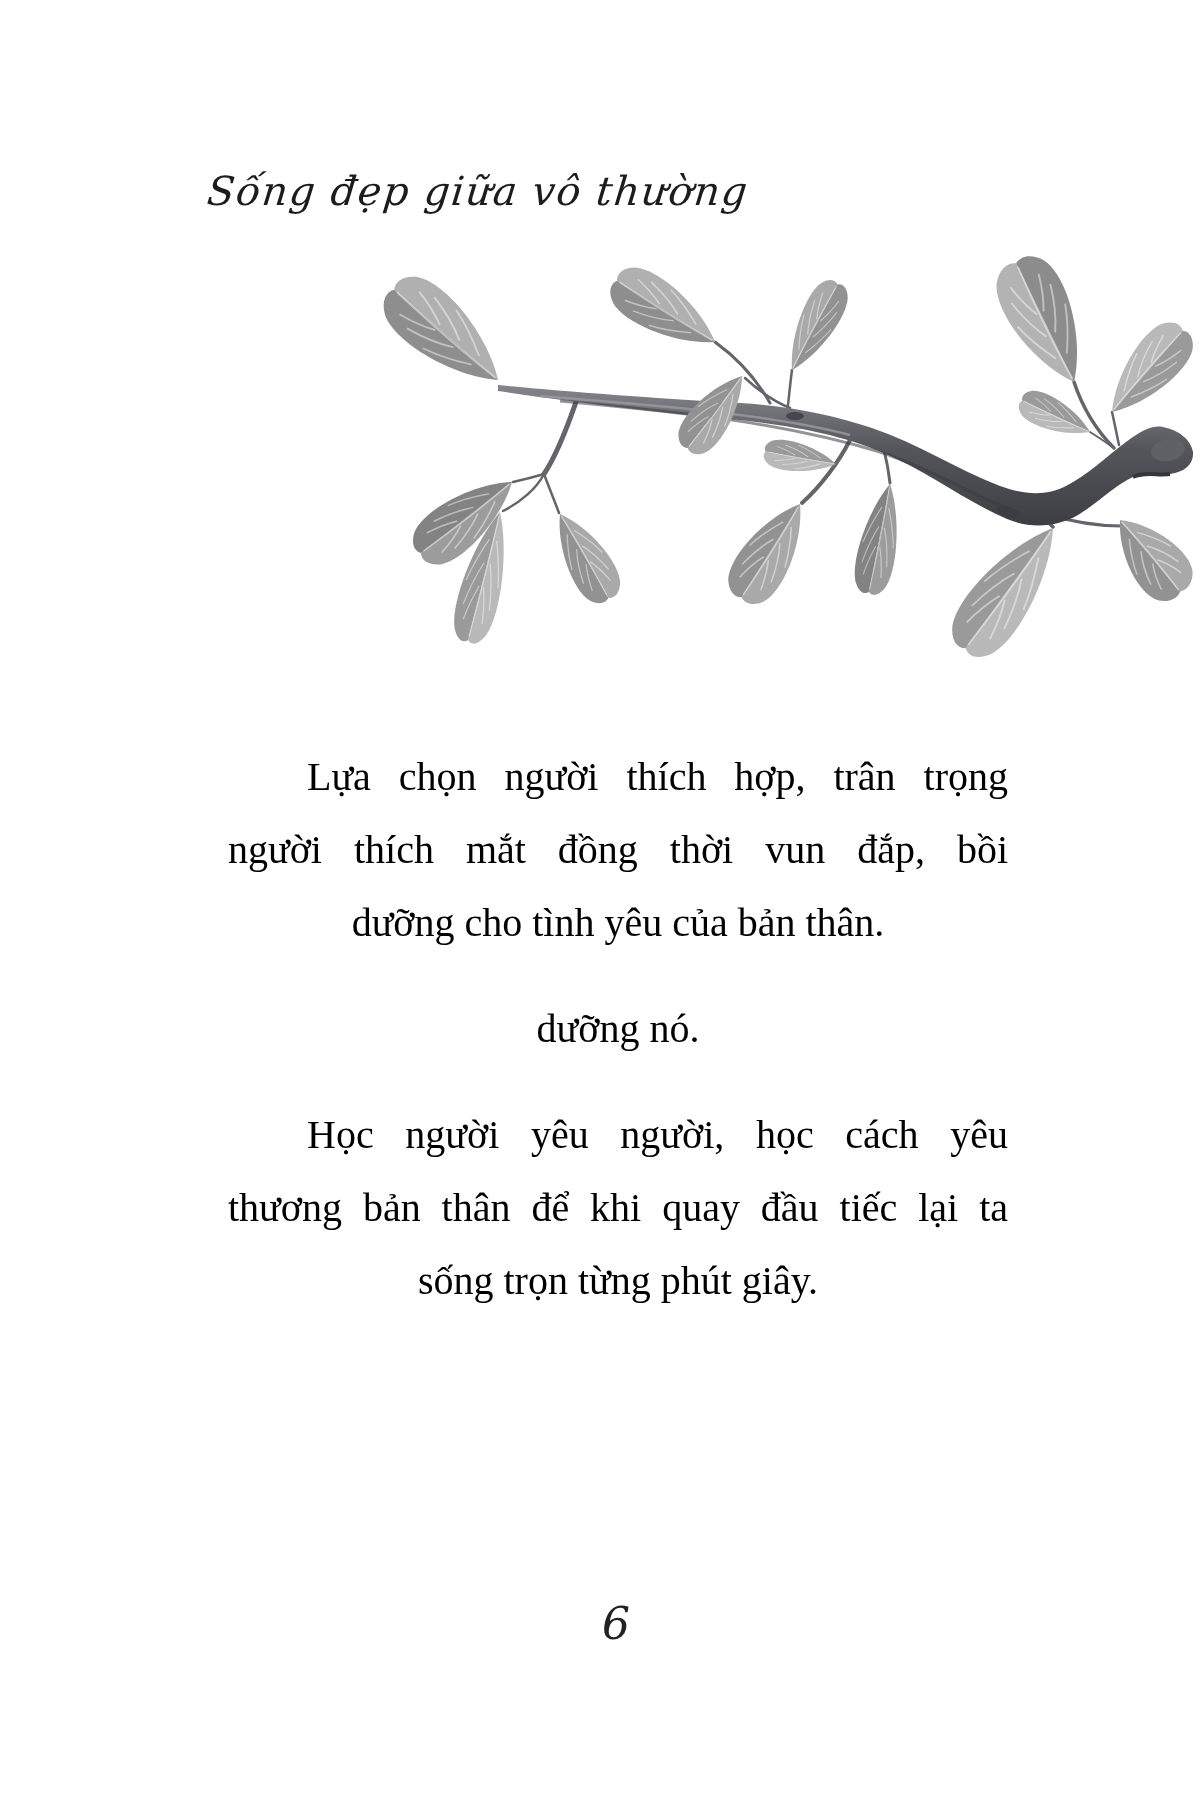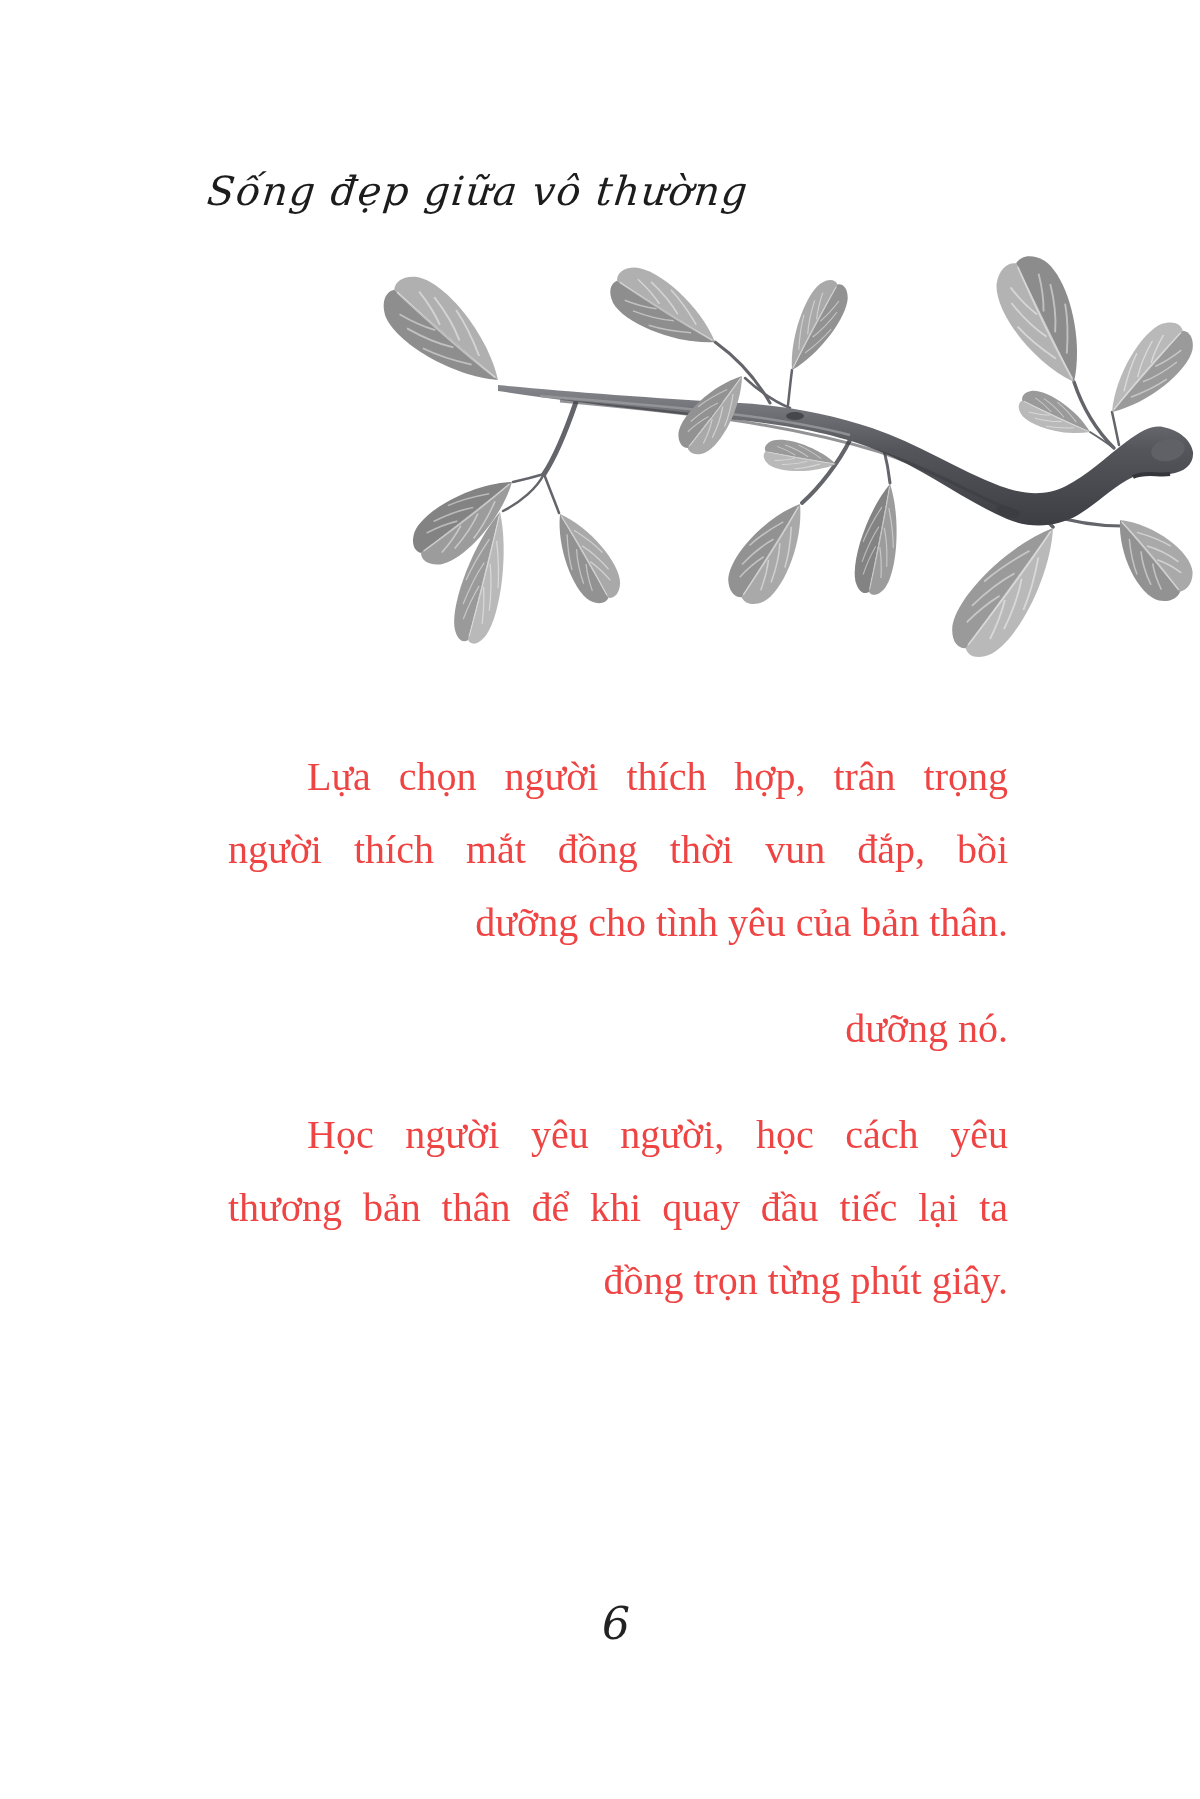--- a/index.html
+++ b/index.html
@@ -36,26 +36,26 @@
   .lf-c{--u:#a9a9a9;--l:#929292;}
   .lf-d{--u:#9c9c9c;--l:#838383;}
   .lf-e{--u:#b9b9b9;--l:#9a9a9a;}
   
   .body-text{
     position:absolute;
     left:228px;top:740px;
     width:780px;
     font-size:40px;
     line-height:73px;
-    color:#ef4444;
+    color:#000000;
   }
   .para{margin:0 0 33px 0;}
   .line{white-space:normal;}
   .line.just{text-align:justify;text-align-last:justify;}
-  .line.last{text-align:right;}
+  .line.last{text-align:center;}
   .line.indent{padding-left:79px;}
   
   .page-number{
     position:absolute;
     left:616px;top:1598px;
     transform:translateX(-50%);
     font-family:"DejaVu Serif", serif;
     font-style:italic;
     font-size:44px;
     color:#222;
@@ -156,19 +156,19 @@
       <div class="line just indent">Lựa chọn người thích hợp, trân trọng</div>
       <div class="line just">người thích mắt đồng thời vun đắp, bồi</div>
       <div class="line last">dưỡng cho tình yêu của bản thân.</div>
     </div>
     <div class="para">
       <div class="line last">dưỡng nó.</div>
     </div>
     <div class="para">
       <div class="line just indent">Học người yêu người, học cách yêu</div>
       <div class="line just">thương bản thân để khi quay đầu tiếc lại ta</div>
-      <div class="line last">đồng trọn từng phút giây.</div>
+      <div class="line last">sống trọn từng phút giây.</div>
     </div>
   </div>
 
   <div class="page-number">6</div>
 
 </div>
 
 </body></html>

